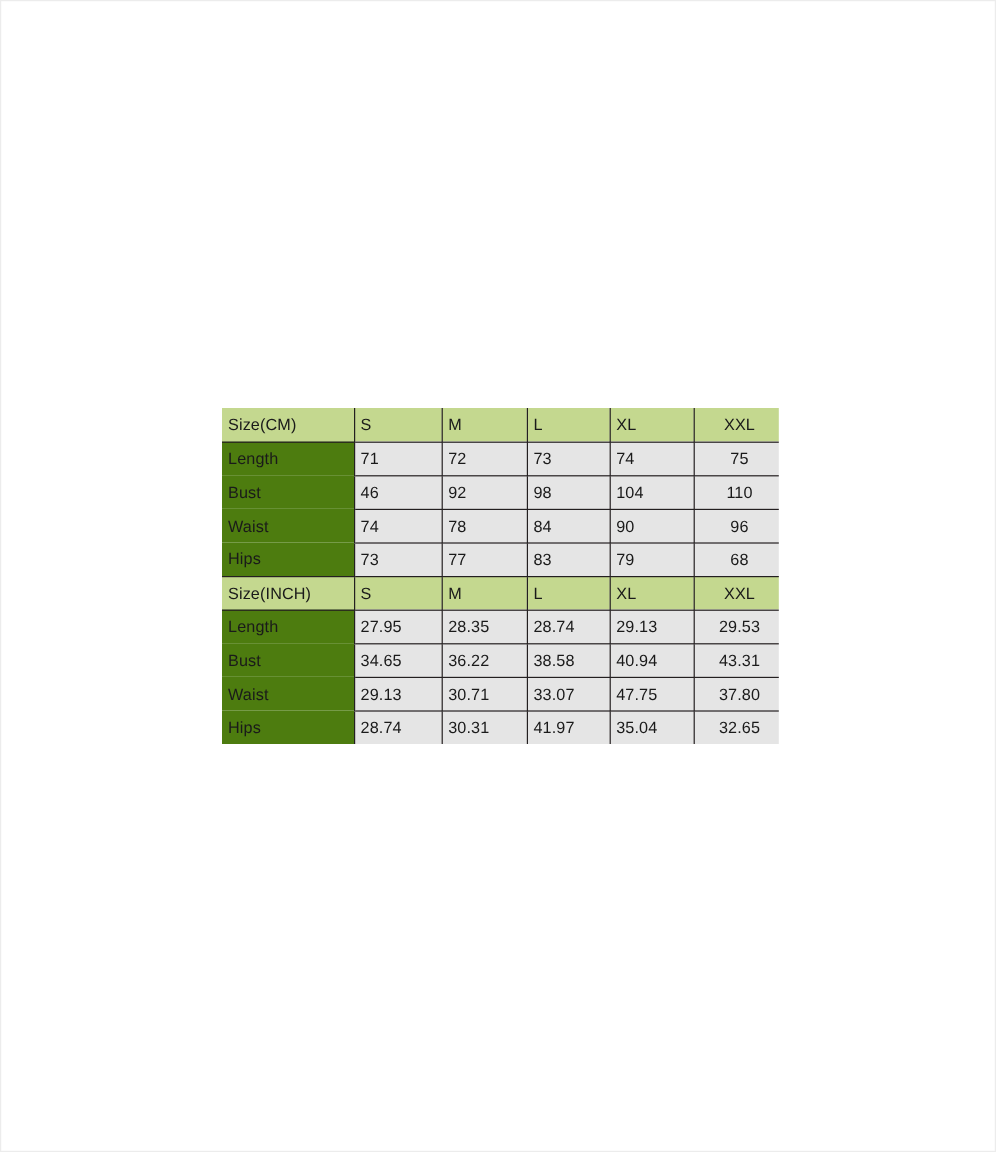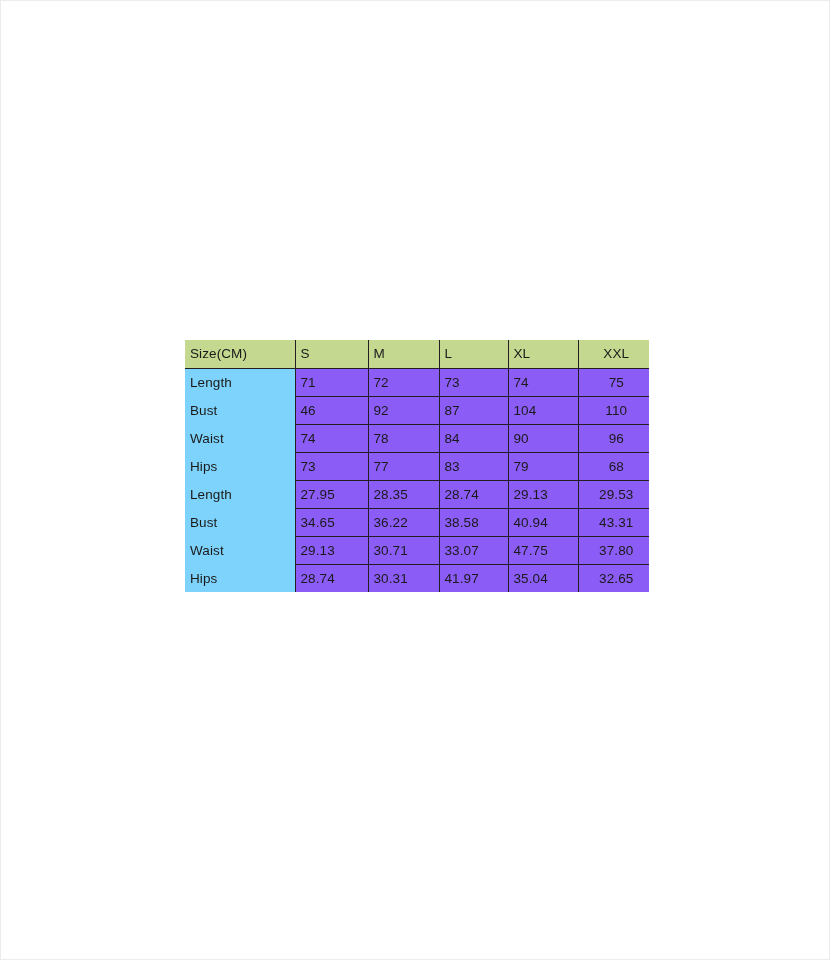--- a/index.html
+++ b/index.html
@@ -43,32 +43,32 @@
   table.size-chart col.c-xl    { width: 70px; }
   table.size-chart col.c-xxl   { width: 71px; }
 
   table.size-chart td {
     height: 28px;
     box-sizing: border-box;
     padding: 0 0 0 5px;
     vertical-align: middle;
     border-bottom: 1px solid #231f20;
     border-right: 1px solid #231f20;
-    background: #8b5cf6;
+    background: #e5e5e5;
     white-space: nowrap;
     letter-spacing: 0.1px;
   }
   
   table.size-chart td.last-col {
     border-right: none;
     text-align: center;
   }
   
   table.size-chart td.label-cell {
-    background: #7dd3fc;
+    background: #4d7c0f;
     border-bottom: none;
     border-right: 1px solid #231f20;
   }
   
   table.size-chart tr.header-row td {
     background: #c4d88f;
   }
   table.size-chart tr.header-row td.label-cell {
     background: #c4d88f;
     border-bottom: 1px solid #231f20;
@@ -113,21 +113,21 @@
           <td>72</td>
           <td>73</td>
           <td>74</td>
           <td class="last-col">75</td>
         </tr>
 
         <tr>
           <td class="label-cell">Bust</td>
           <td>46</td>
           <td>92</td>
-          <td>87</td>
+          <td>98</td>
           <td>104</td>
           <td class="last-col">110</td>
         </tr>
 
         <tr>
           <td class="label-cell">Waist</td>
           <td>74</td>
           <td>78</td>
           <td>84</td>
           <td>90</td>
@@ -136,20 +136,28 @@
 
         <tr>
           <td class="label-cell">Hips</td>
           <td>73</td>
           <td>77</td>
           <td>83</td>
           <td>79</td>
           <td class="last-col">68</td>
         </tr>
 
+        <tr class="header-row header-inch">
+          <td class="label-cell">Size(INCH)</td>
+          <td>S</td>
+          <td>M</td>
+          <td>L</td>
+          <td>XL</td>
+          <td class="last-col">XXL</td>
+        </tr>
 
         <tr>
           <td class="label-cell">Length</td>
           <td>27.95</td>
           <td>28.35</td>
           <td>28.74</td>
           <td>29.13</td>
           <td class="last-col">29.53</td>
         </tr>
 

